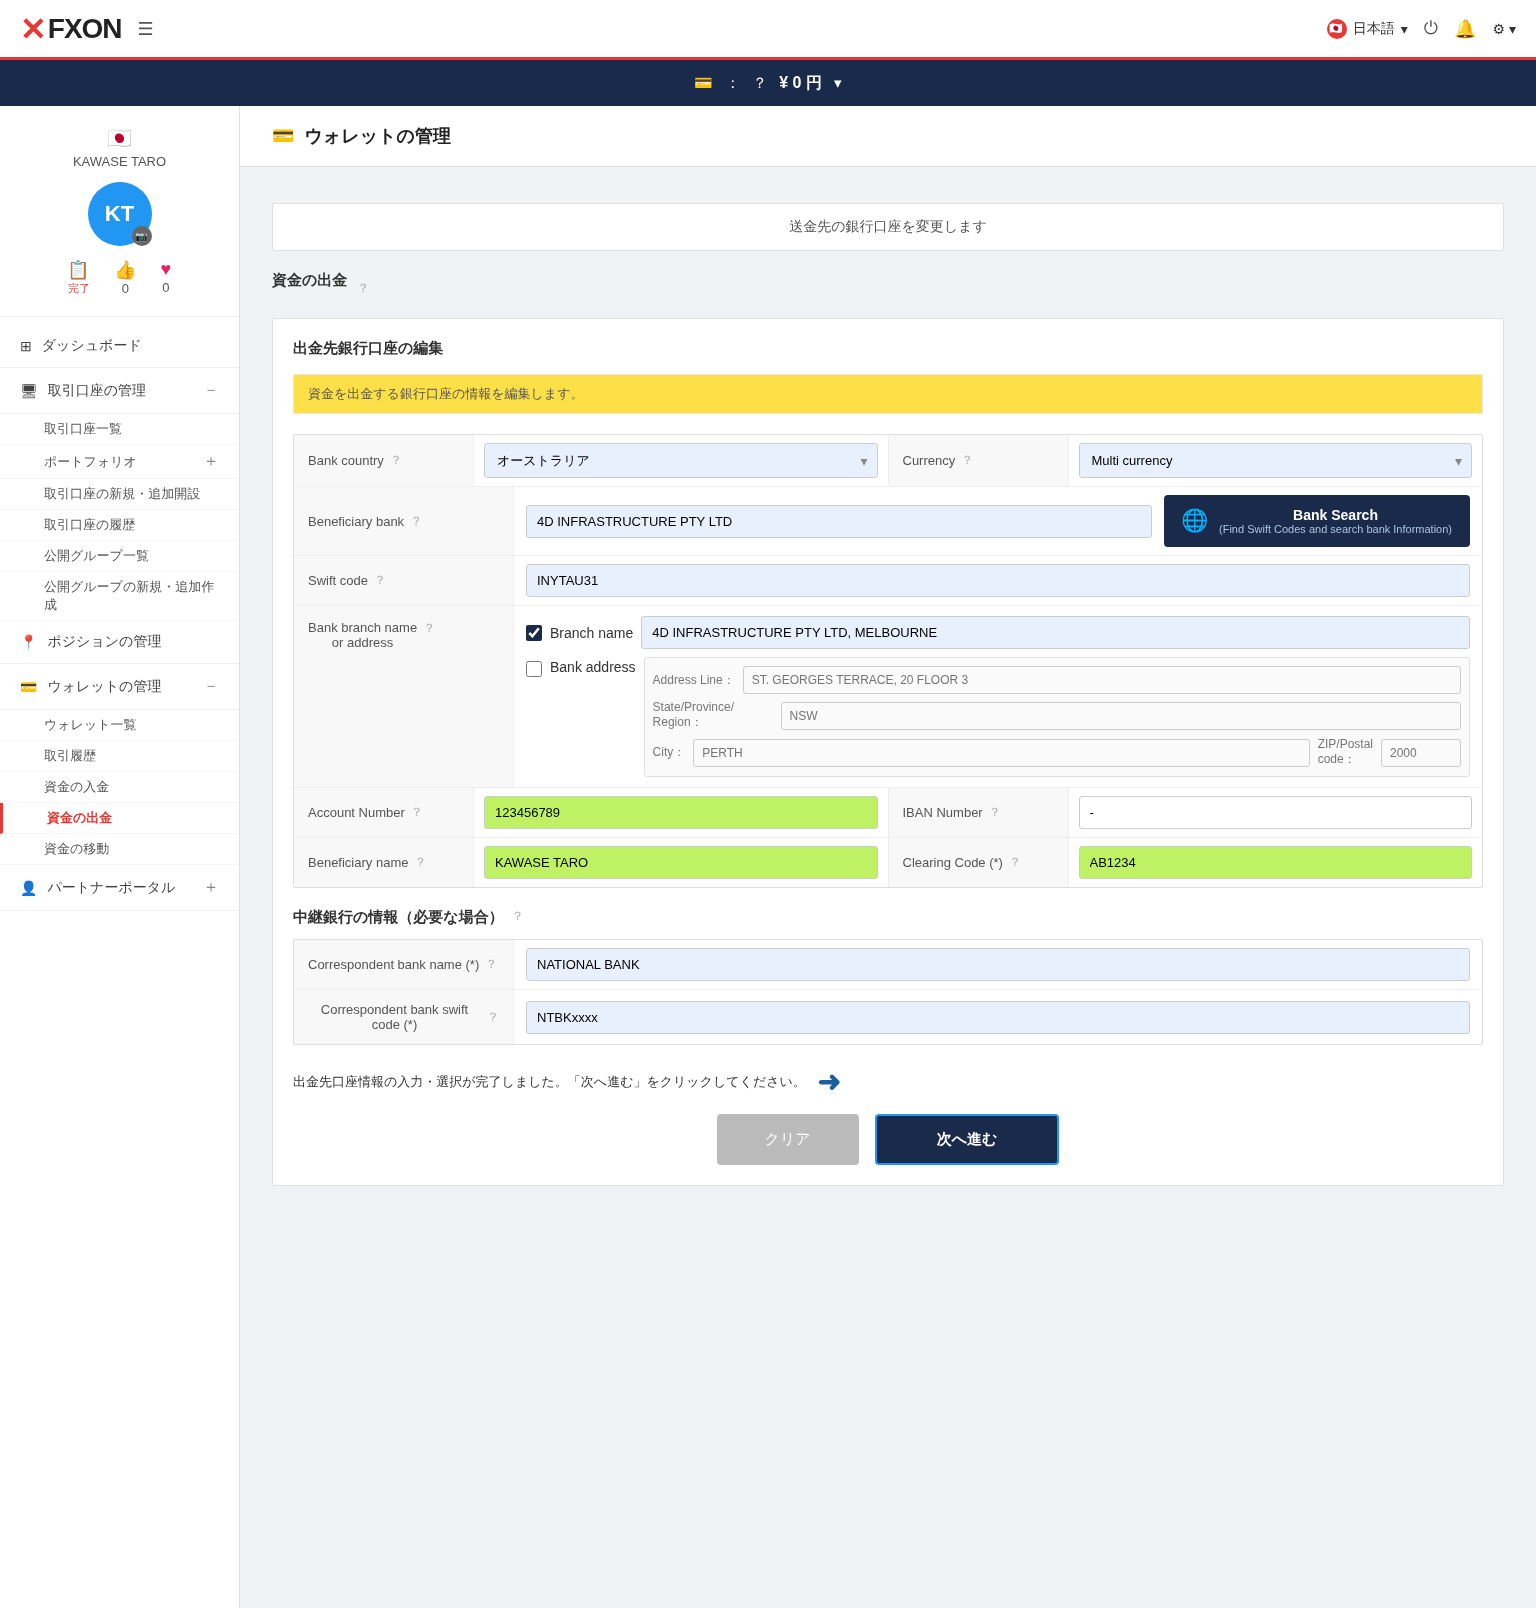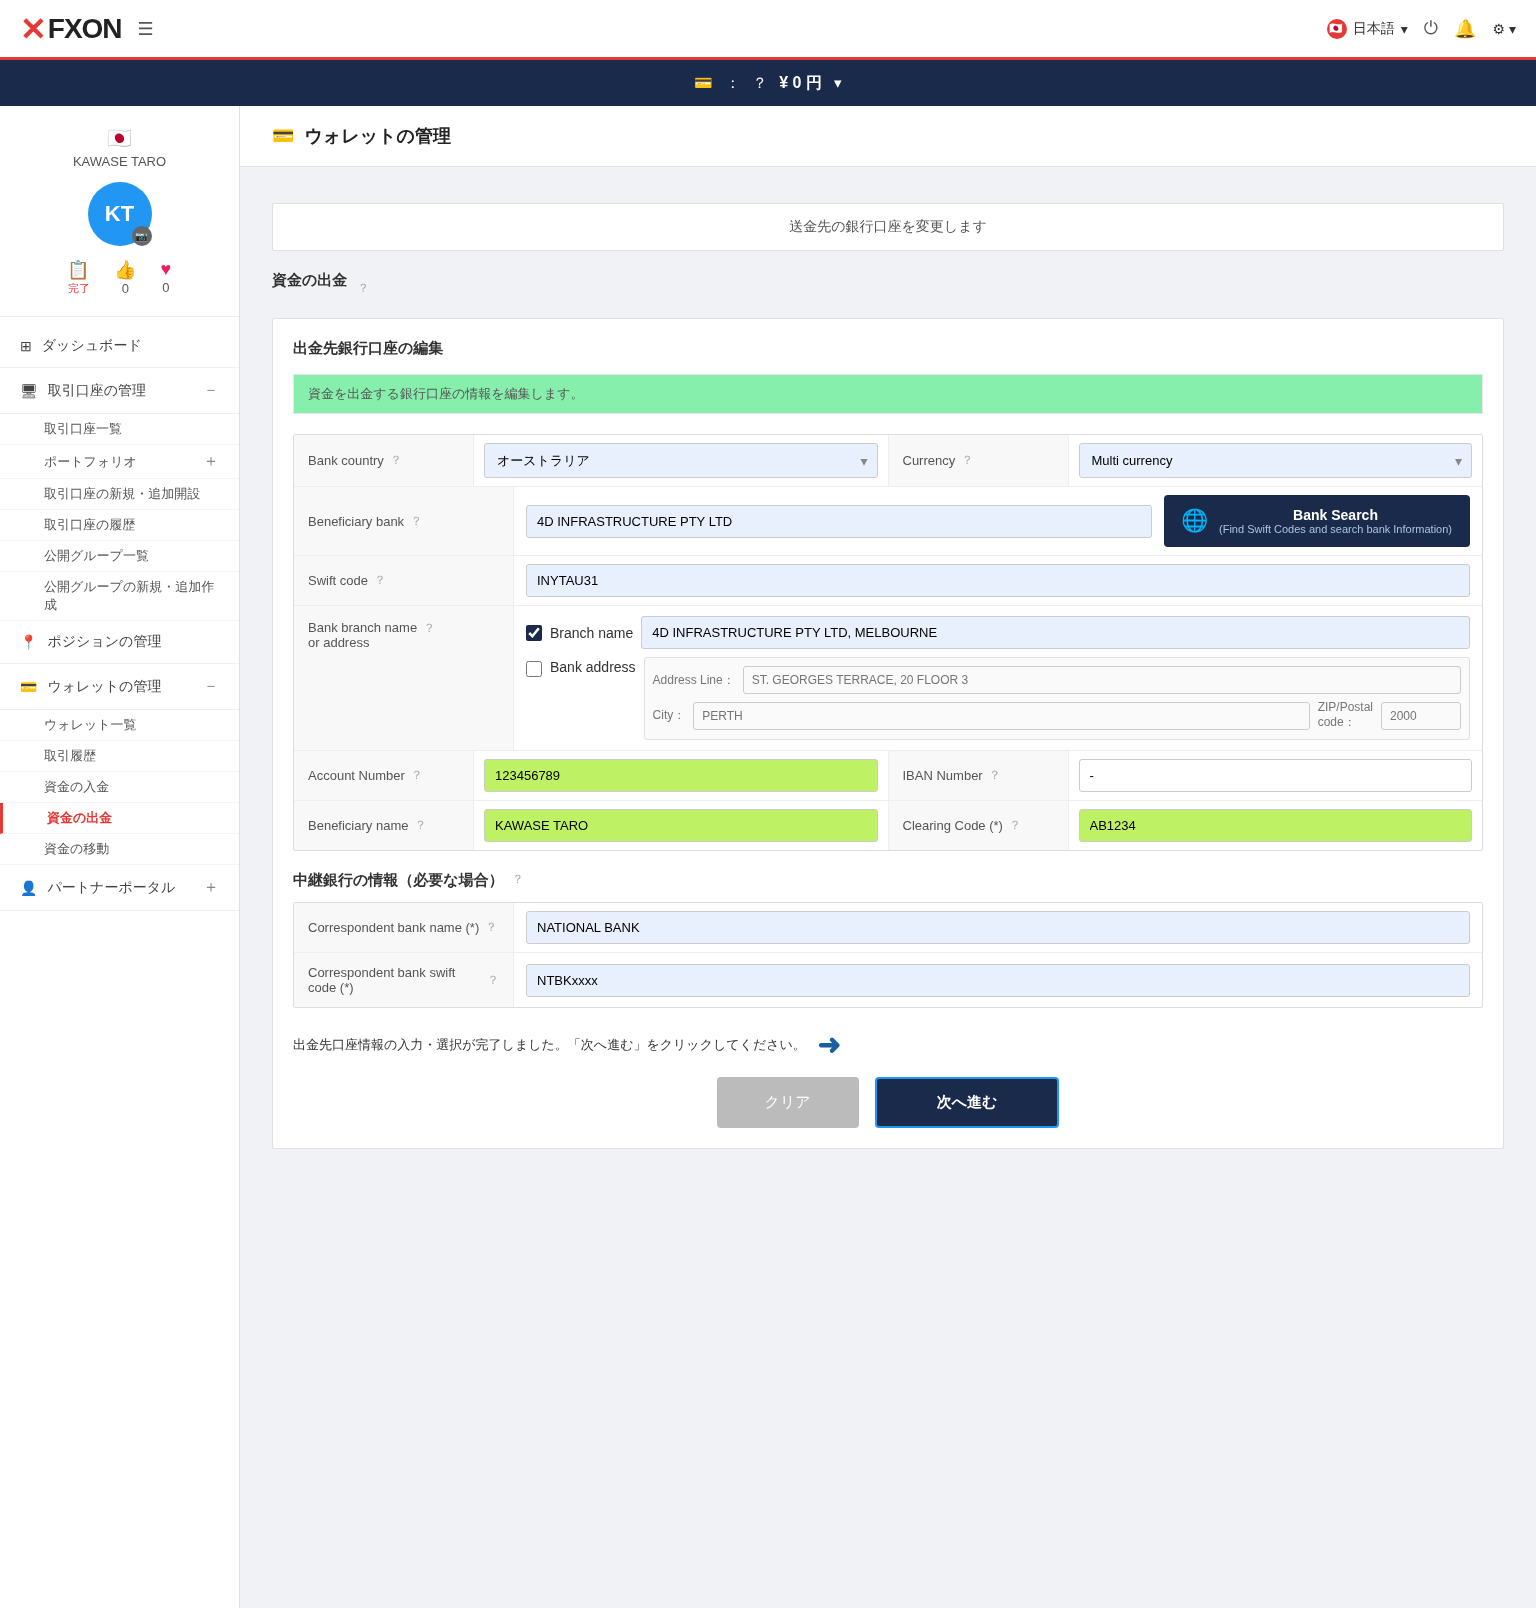--- a/index.html
+++ b/index.html
@@ -82,21 +82,21 @@
     .content-area { padding: 36px 32px; }
     .subtitle-bar {
       background: #fff; padding: 14px 20px; text-align: center;
       color: #555; font-size: 14px; margin-bottom: 20px; border: 1px solid #e0e0e0;
       border-radius: 2px;
     }
 
     .section-title { font-size: 15px; font-weight: bold; color: #333; margin-bottom: 16px; }
 
     .form-card { background: #fff; border: 1px solid #e0e0e0; border-radius: 2px; padding: 20px; margin-bottom: 20px; }
-    .form-info { font-size: 13px; color: #555; margin-bottom: 20px; background: #86efac; padding: 10px 14px; border: 1px solid #e8e8e8; }
+    .form-info { font-size: 13px; color: #555; margin-bottom: 20px; background: #fde047; padding: 10px 14px; border: 1px solid #e8e8e8; }
 
     
     .select-wrapper { position: relative; }
     .select-wrapper select { appearance: none; padding-right: 30px; }
     .select-arrow { position: absolute; right: 10px; top: 50%; transform: translateY(-50%); color: #888; pointer-events: none; }
 
     
     .bank-search-btn {
       background: #1a2a4a; color: #fff; border: none; border-radius: 4px;
       padding: 12px 18px; cursor: pointer; display: flex; align-items: center; gap: 10px;
@@ -115,21 +115,21 @@
       background: #1a2a4a; color: #fff; border: 2px solid #2196f3; border-radius: 4px;
       padding: 14px 60px; font-size: 15px; cursor: pointer; font-weight: bold;
     }
 
     .inline-help { color: #aaa; font-size: 12px; margin-left: 2px; cursor: pointer; }
 
     
     .table-form { border: 1px solid #ddd; border-radius: 2px; overflow: hidden; margin-bottom: 14px; }
     .table-form-row { display: flex; border-bottom: 1px solid #eee; }
     .table-form-row:last-child { border-bottom: none; }
-    .table-form-cell-label { width: 220px; min-width: 220px; background: #f8f8f8; padding: 12px 14px; font-size: 13px; color: #555; border-right: 1px solid #eee; display: flex; align-items: center; gap: 4px; }
+    .table-form-cell-label { width: 220px; min-width: 220px; background: #f8f8f8; padding: 12px 14px; font-size: 13px; color: #555; border-right: 1px solid #eee; display: flex; align-items: center; gap: 4px; text-align: center; }
     .table-form-cell-value { flex: 1; padding: 8px 12px; display: flex; align-items: center; }
     .table-form-cell-value input { width: 100%; padding: 8px 10px; border: 1px solid #ccc; border-radius: 3px; font-size: 13px; }
     .table-form-cell-value input.filled { background: #e8f0fe; }
 
     
     .field-pair-row { display: flex; border-bottom: 1px solid #eee; }
     .field-pair-row .half { flex: 1; display: flex; border-right: 1px solid #eee; }
     .field-pair-row .half:last-child { border-right: none; }
     .half-label { width: 180px; min-width: 180px; background: #f8f8f8; padding: 12px 14px; font-size: 13px; color: #555; border-right: 1px solid #eee; display: flex; align-items: center; gap: 4px; flex-wrap: wrap; }
     .half-value { flex: 1; padding: 8px 10px; display: flex; align-items: center; }
@@ -348,20 +348,24 @@
               </div>
 
               <div style="display:flex;align-items:flex-start;gap:8px">
                 <input type="checkbox" style="width: 16px; height: 16px; margin-top: 4px; accent-color: rgb(26, 42, 74);">
                 <span style="white-space:nowrap;margin-top:2px">Bank address</span>
                 <div style="flex:1;border:1px solid #e0e0e0;border-radius:3px;padding:8px;background:#fafafa">
                   <div style="display:flex;align-items:center;gap:8px;margin-bottom:6px">
                     <span style="font-size:12px;color:#777;white-space:nowrap">Address Line：</span>
                     <input type="text" placeholder="ST. GEORGES TERRACE, 20 FLOOR 3" style="flex: 1 1 0%; padding: 6px 8px; border: 1px solid rgb(204, 204, 204); border-radius: 3px; font-size: 12px; color: rgb(153, 153, 153); background: rgb(250, 250, 250);">
                   </div>
+                  <div style="display:flex;align-items:center;gap:8px;margin-bottom:6px">
+                    <span style="font-size:12px;color:#777;white-space:nowrap;width:120px">State/Province/<br>Region：</span>
+                    <input type="text" placeholder="NSW" style="flex: 1 1 0%; padding: 6px 8px; border: 1px solid rgb(204, 204, 204); border-radius: 3px; font-size: 12px; color: rgb(153, 153, 153); background: rgb(250, 250, 250);">
+                  </div>
                   <div style="display:flex;align-items:center;gap:8px">
                     <span style="font-size:12px;color:#777;white-space:nowrap">City：</span>
                     <input type="text" placeholder="PERTH" style="flex: 1 1 0%; padding: 6px 8px; border: 1px solid rgb(204, 204, 204); border-radius: 3px; font-size: 12px; color: rgb(153, 153, 153); background: rgb(250, 250, 250);">
                     <span style="font-size:12px;color:#777;white-space:nowrap">ZIP/Postal<br>code：</span>
                     <input type="text" placeholder="2000" style="width: 80px; padding: 6px 8px; border: 1px solid rgb(204, 204, 204); border-radius: 3px; font-size: 12px; color: rgb(153, 153, 153); background: rgb(250, 250, 250);">
                   </div>
                 </div>
               </div>
             </div>
           </div>

